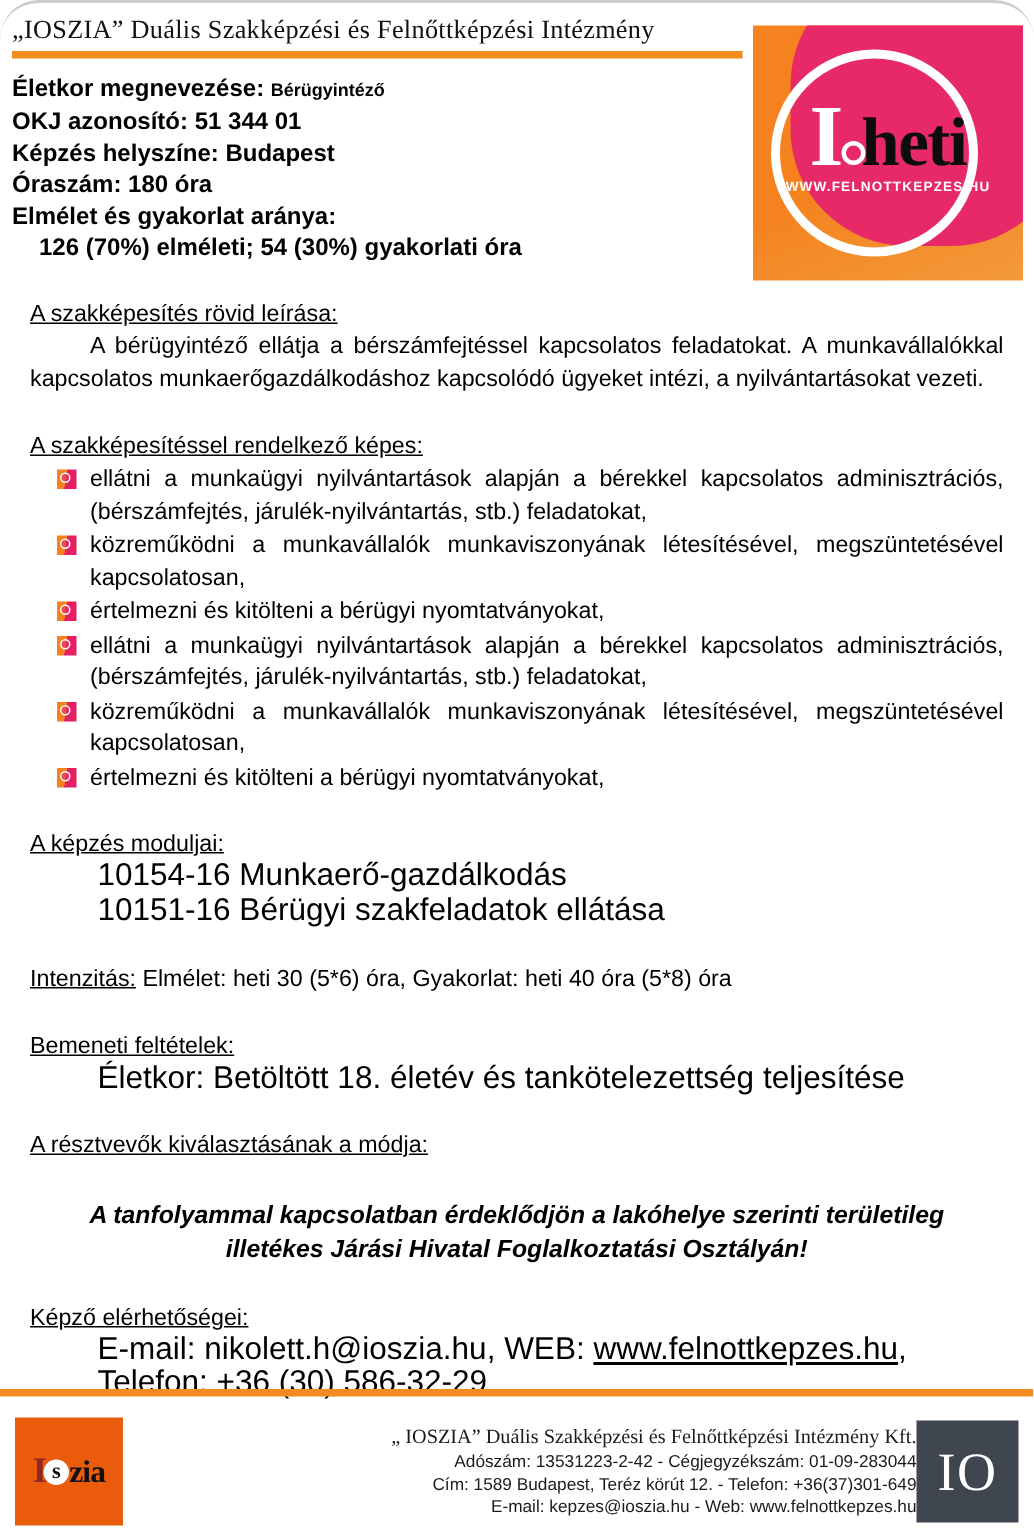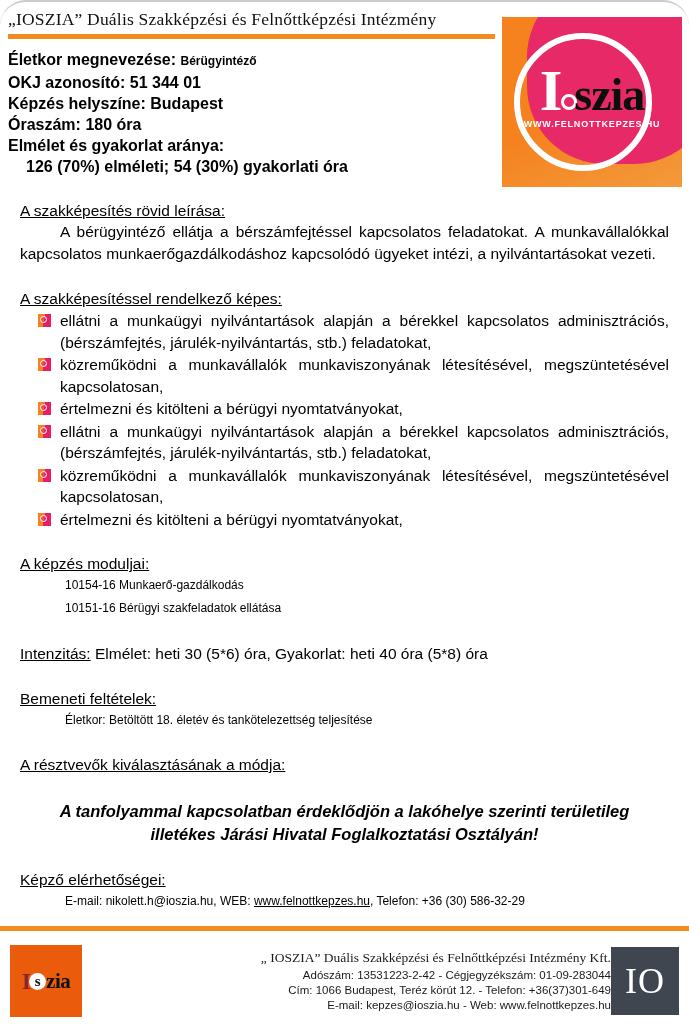--- a/index.html
+++ b/index.html
@@ -132,21 +132,21 @@
     background: rgba(231,42,103,0.6);
   }
   .cap-text {
     font-size: 15.5px;
     line-height: 21.5px;
     text-align: justify;
     flex: 1 1 auto;
   }
   .module-line, .indent-line {
     padding-left: 45px;
-    font-size: 12px;
+    font-size: 21px;
     line-height: 22px;
     margin-top: 1px;
   }
   .inline-heading { text-decoration: underline; }
   .plain-line { font-size: 15.5px; line-height: 22px; margin-top: 24px; }
   .notice {
     margin: 26px auto 0 auto;
     width: 92%;
     text-align: center;
     font-size: 16.5px;
@@ -214,21 +214,21 @@
 
   <div class="header">
     <div class="header-title">„IOSZIA” Duális Szakképzési és Felnőttképzési Intézmény</div>
     <div class="header-rule"></div>
   </div>
 
   <div class="main-logo">
     <div class="pink-blob"></div>
     <div class="white-ring"></div>
     <div class="logo-textline">
-      <span class="logo-i">I</span><span class="logo-o-ring"></span><span class="logo-szia">szia</span>
+      <span class="logo-i">I</span><span class="logo-o-ring"></span><span class="logo-szia">heti</span>
     </div>
     <div class="logo-site">WWW.FELNOTTKEPZES.HU</div>
   </div>
 
   <div class="info-block">
     <div class="info-line"><span>Életkor megnevezése: </span><span class="info-value-big">Bérügyintéző</span></div>
     <div class="info-line"><span>OKJ azonosító: </span><span>51 344 01</span></div>
     <div class="info-line"><span>Képzés helyszíne: </span><span>Budapest</span></div>
     <div class="info-line"><span>Óraszám: </span><span>180 óra</span></div>
     <div class="info-line"><span>Elmélet és gyakorlat aránya:</span></div>
@@ -301,21 +301,21 @@
     <div class="footer-rule"></div>
     <div class="footer-content">
       <div class="footer-logo-left">
         <span class="fll-i">I</span>
           <span class="fll-s">s</span>
           <span class="fll-zia">zia</span>
       </div>
       <div class="footer-text">
         <div class="footer-company">„ IOSZIA” Duális Szakképzési és Felnőttképzési Intézmény Kft.</div>
         <div class="footer-line">Adószám: 13531223-2-42 - Cégjegyzékszám: 01-09-283044</div>
-        <div class="footer-line">Cím: 1066 Budapest, Teréz körút 12. - Telefon: +36(37)301-649</div>
+        <div class="footer-line">Cím: 1589 Budapest, Teréz körút 12. - Telefon: +36(37)301-649</div>
         <div class="footer-line">E-mail: kepzes@ioszia.hu - Web: www.felnottkepzes.hu</div>
       </div>
       <div class="footer-logo-right">
         <span>IO</span>
       </div>
     </div>
   </div>
 
 </div>
 

